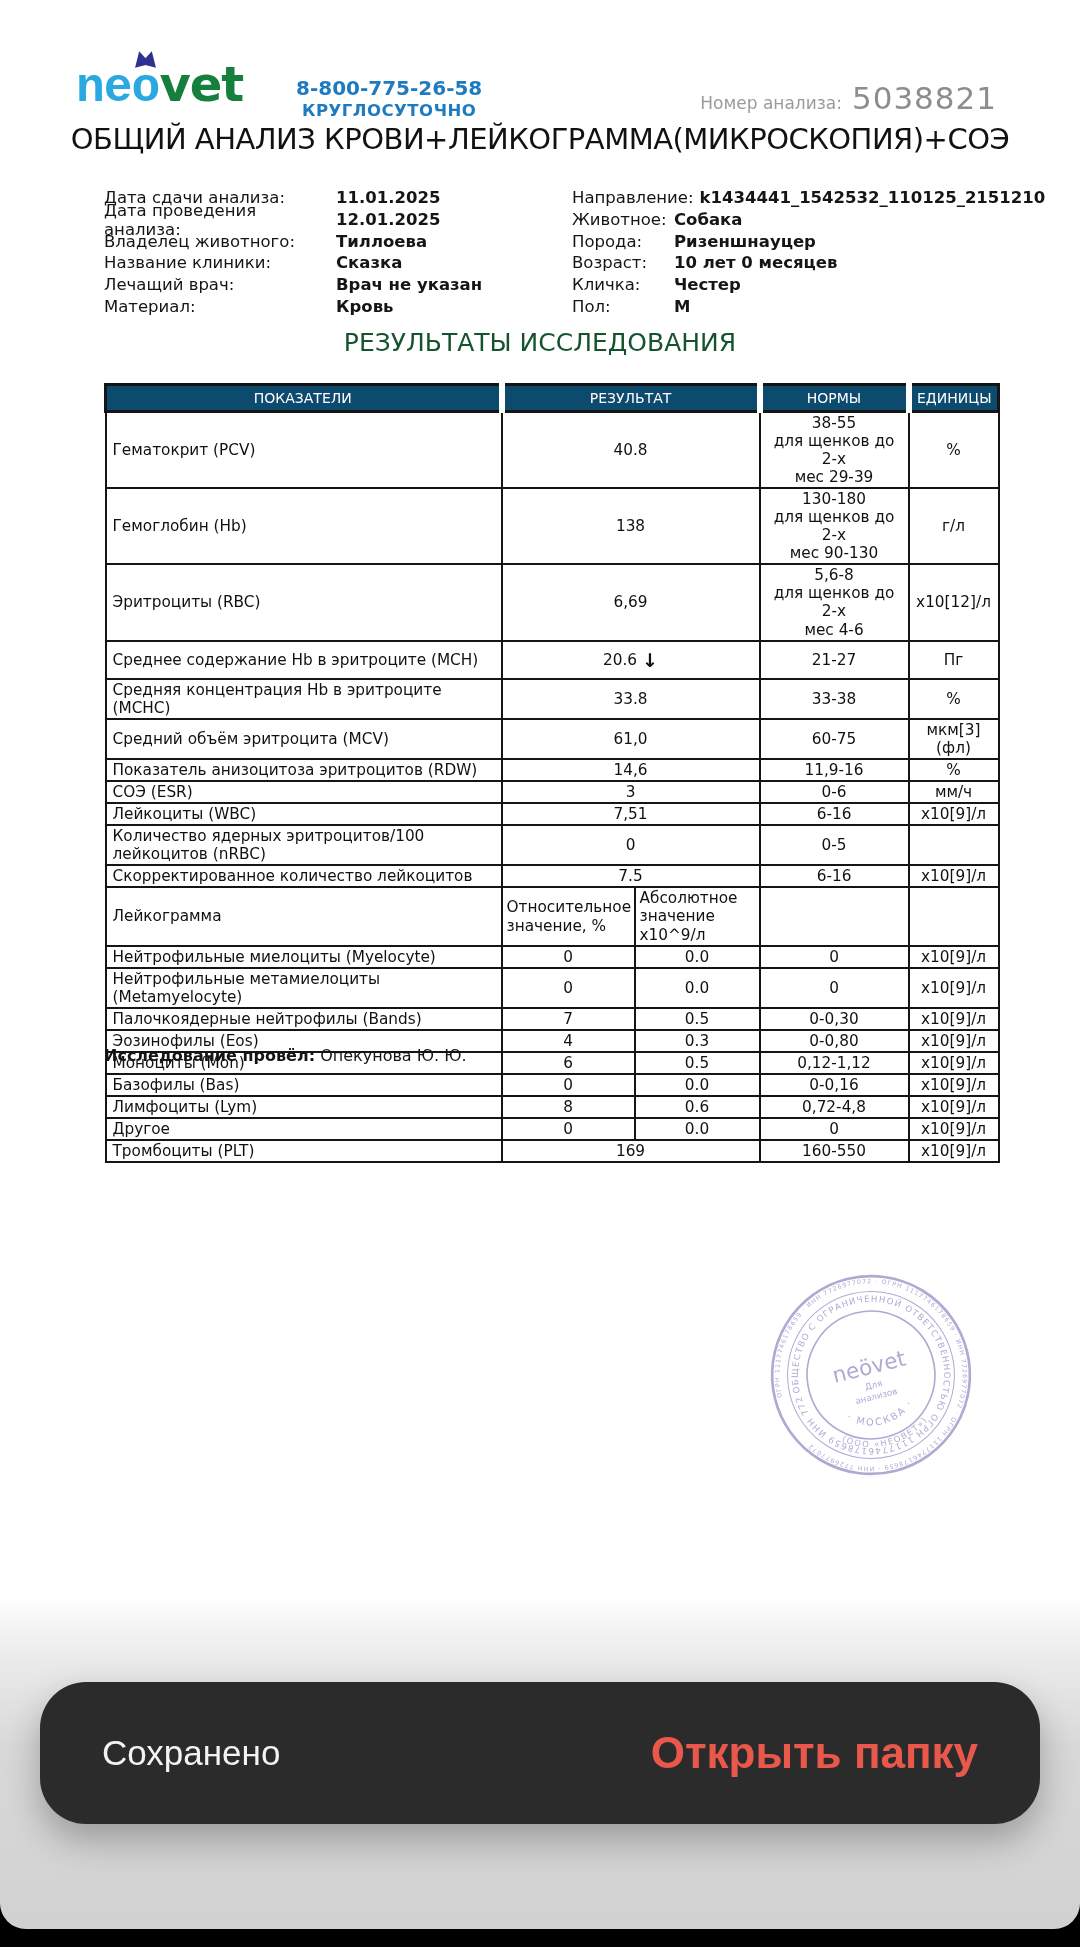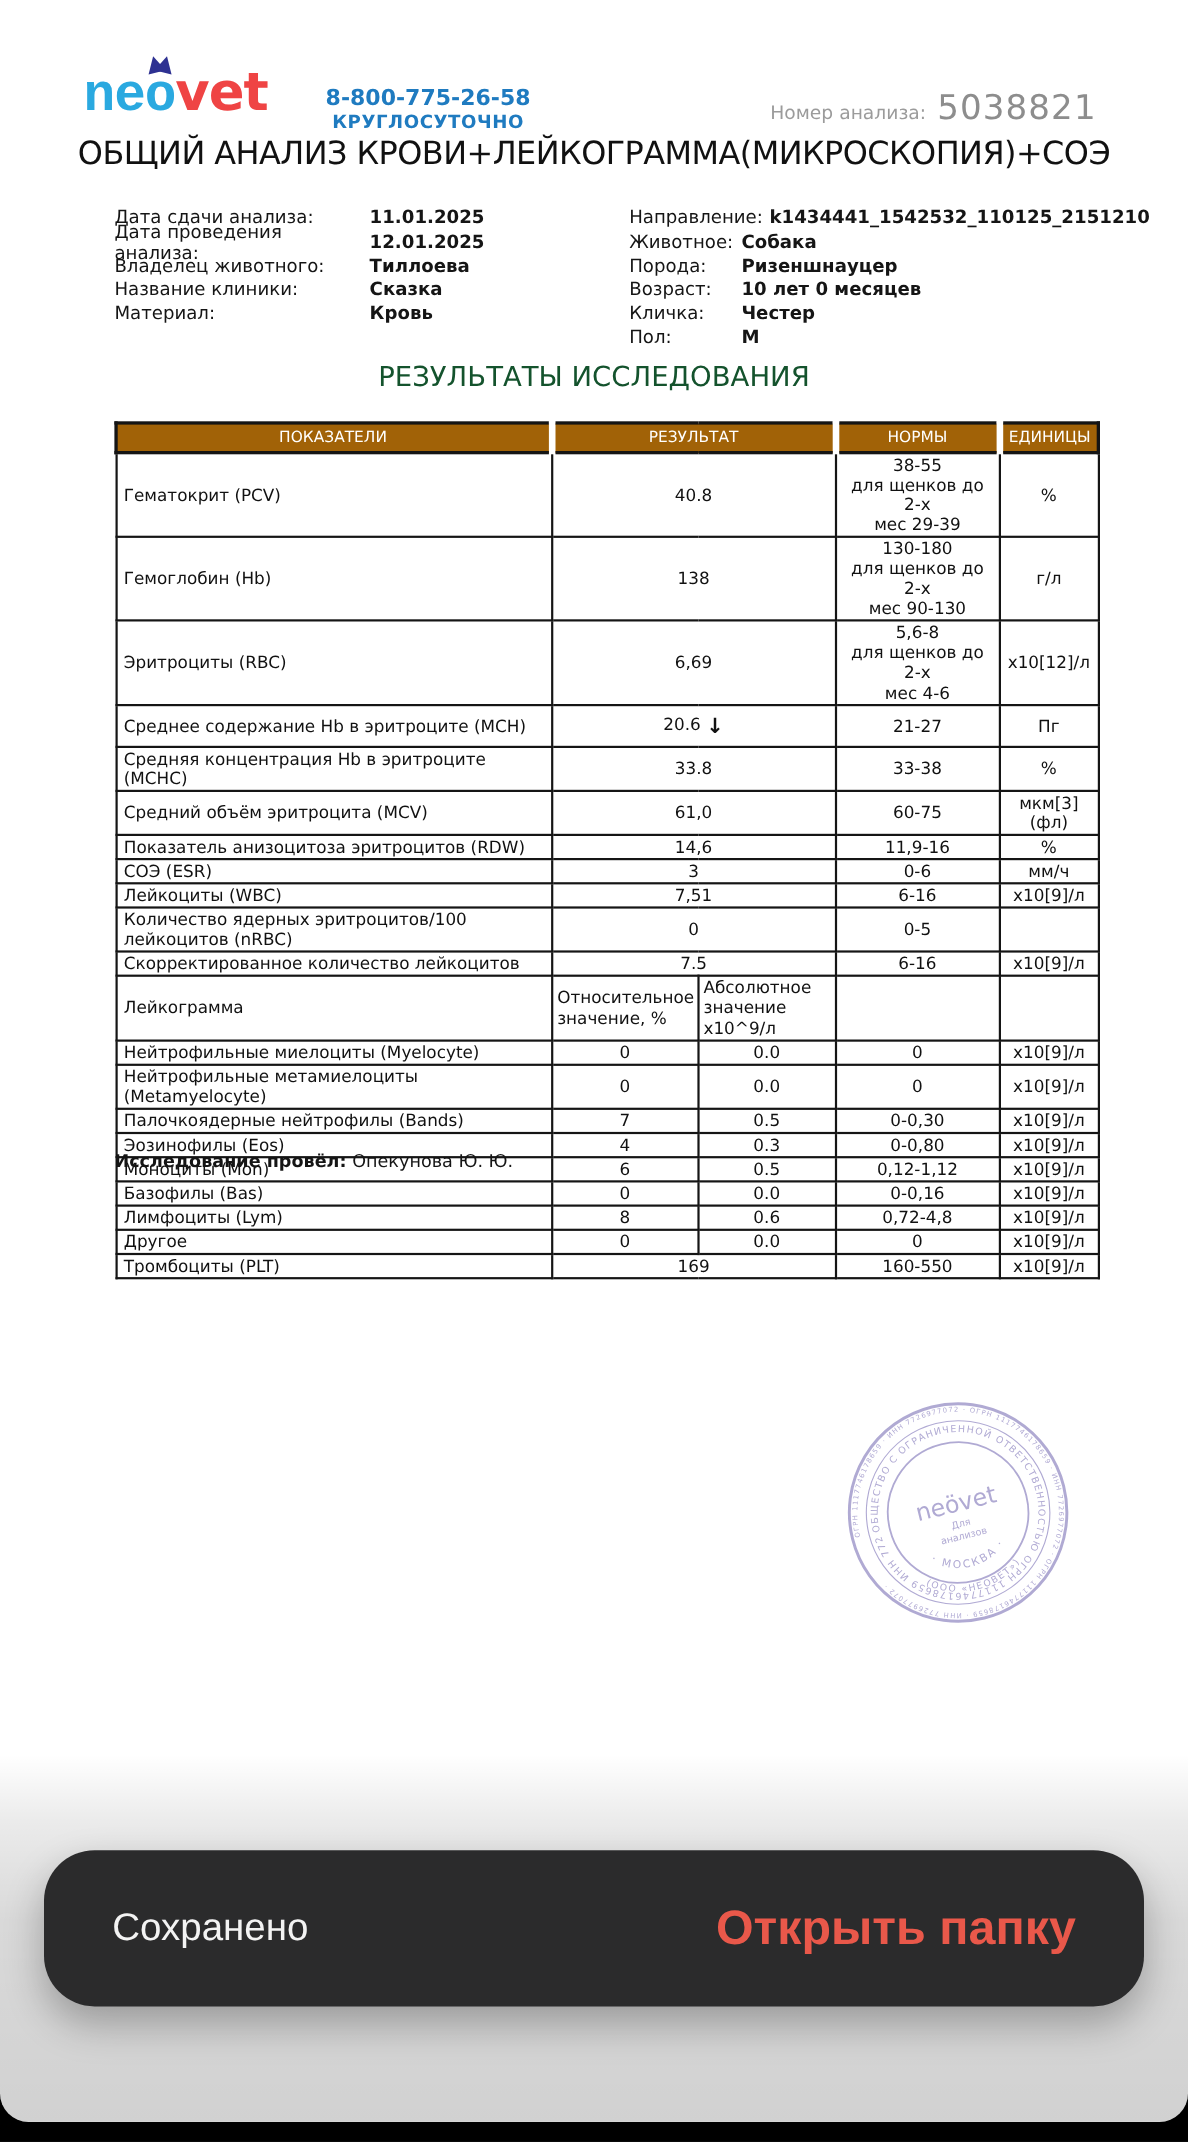--- a/index.html
+++ b/index.html
@@ -9,21 +9,21 @@
        border-radius:0 0 26px 26px;overflow:hidden;}
 
   
   .logo{position:absolute;left:76px;top:60px;font-size:48px;font-weight:bold;letter-spacing:-1px;line-height:1;}
   .lg-blue{color:#2aa9e0;font-family:Liberation Mono, monospace;}
   .lg-o{position:relative;display:inline-block;}
   .ear{position:absolute;width:0;height:0;border-left:8px solid transparent;border-right:8px solid transparent;
        border-bottom:15px solid #2e3192;top:-9px;}
   .ear-l{left:1px;transform:rotate(-14deg);}
   .ear-r{right:1px;transform:rotate(14deg);}
-  .lg-vet{color:#ef4444;}
+  .lg-vet{color:#15803d;}
   .phone-block{position:absolute;left:296px;top:76px;color:#1f7bc0;font-weight:bold;line-height:1.25;text-align:center;}
   .phone{font-size:20px;}
   .phone-sub{font-size:16.5px;letter-spacing:.5px;}
   .num-block{position:absolute;right:83px;top:80px;display:flex;align-items:baseline;gap:10px;}
   .num-label{color:#9b9b9b;font-size:17px;}
   .num-value{color:#8d8d8d;font-size:31px;letter-spacing:1px;}
 
   .title{position:absolute;left:0;top:122px;width:100%;text-align:center;font-size:29px;
          font-weight:500;letter-spacing:-.5px;color:#111;}
 
@@ -35,21 +35,21 @@
   .irow{display:flex;height:21.7px;align-items:center;}
   .il{width:232px;flex-shrink:0;}
   .irl{min-width:96px;flex-shrink:0;padding-right:6px;white-space:nowrap;}
   .iv{font-weight:bold;white-space:nowrap;}
 
   .section-title{position:absolute;left:0;top:328px;width:100%;text-align:center;font-size:25px;color:#14532d;}
 
   
   .results{position:absolute;left:104px;top:383px;width:893px;border-collapse:collapse;
            table-layout:fixed;font-size:15.3px;color:#111;}
-  .results th{background:#a16207;color:#fff;font-size:14px;font-weight:400;padding:4px 2px;
+  .results th{background:#0c4a6e;color:#fff;font-size:14px;font-weight:400;padding:4px 2px;
               border-top:3px solid #151515;border-bottom:3px solid #151515;border-left:6px solid #fff;}
   .results th:first-child{border-left:3px solid #151515;}
   .results th:last-child{border-right:3px solid #151515;}
   .results td{border:2px solid #151515;padding:1px 4px;line-height:1.18;vertical-align:middle;}
   .results td.lab{text-align:left;padding-left:6px;}
   .ctr{text-align:center;}
   .norm{white-space:pre-line;}
   .subhead{white-space:pre-line;text-align:left;padding:3px 2px 3px 5px;}
   tr.tallish td{padding-top:7px;padding-bottom:7px;}
   .arrow{font-size:19px;margin-left:5px;vertical-align:-2px;font-weight:bold;}
@@ -101,20 +101,24 @@
             <span class="il">Дата проведения анализа:</span>
             <span class="iv">12.01.2025</span>
           </div>
         <div class="irow">
             <span class="il">Владелец животного:</span>
             <span class="iv">Тиллоева</span>
           </div>
         <div class="irow">
             <span class="il">Название клиники:</span>
             <span class="iv">Сказка</span>
+          </div>
+        <div class="irow">
+            <span class="il">Лечащий врач:</span>
+            <span class="iv">Врач не указан</span>
           </div>
         <div class="irow">
             <span class="il">Материал:</span>
             <span class="iv">Кровь</span>
           </div>
       </div>
       <div class="info-col info-right">
         <div class="irow">
             <span class="irl">Направление:</span>
             <span class="iv">k1434441_1542532_110125_2151210</span>

